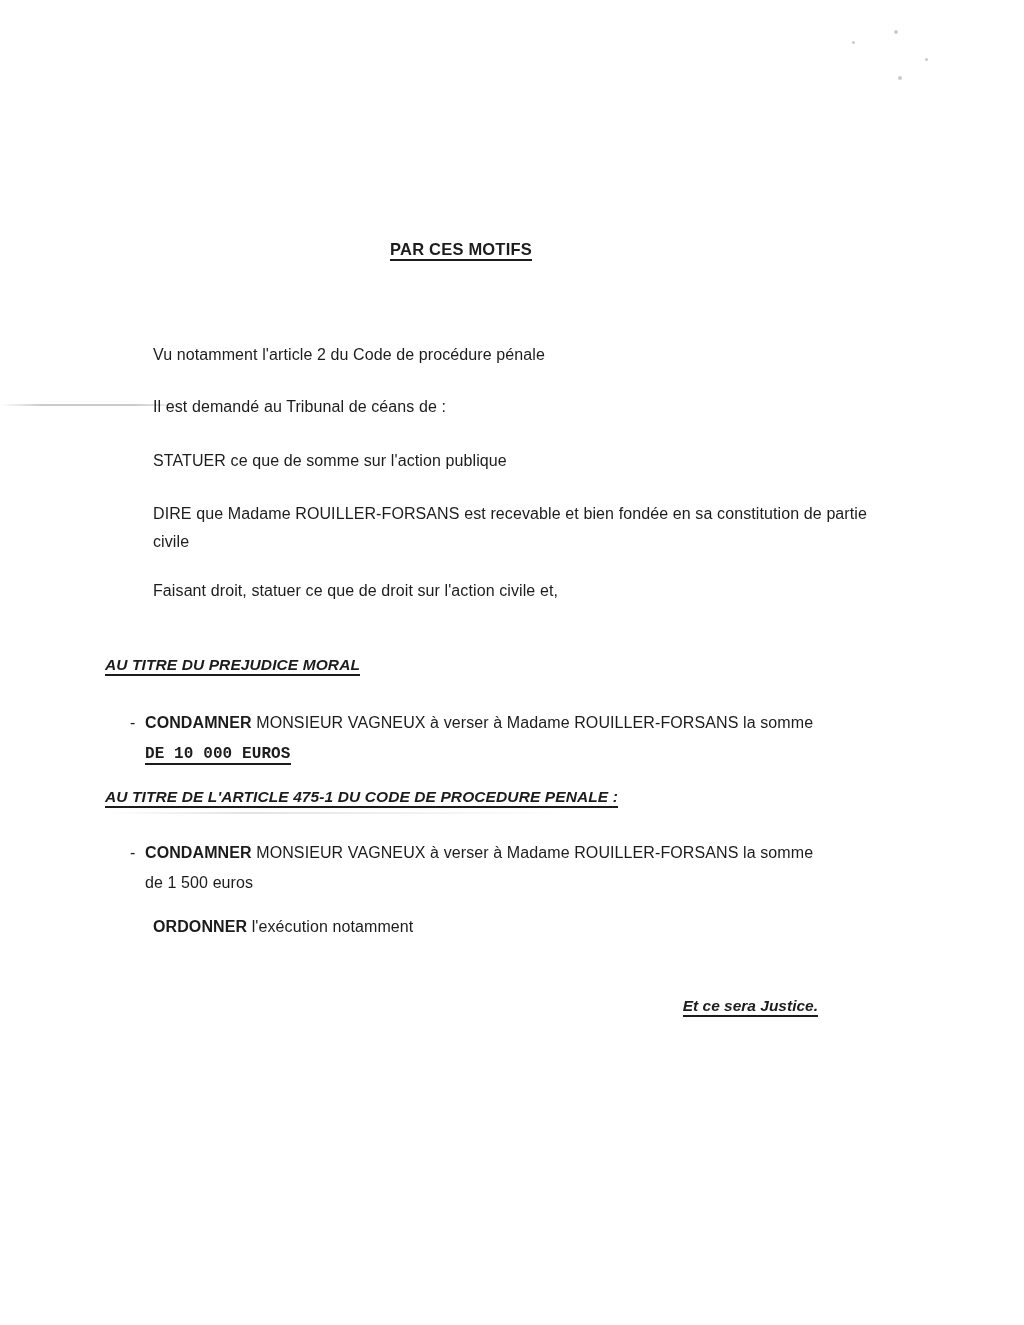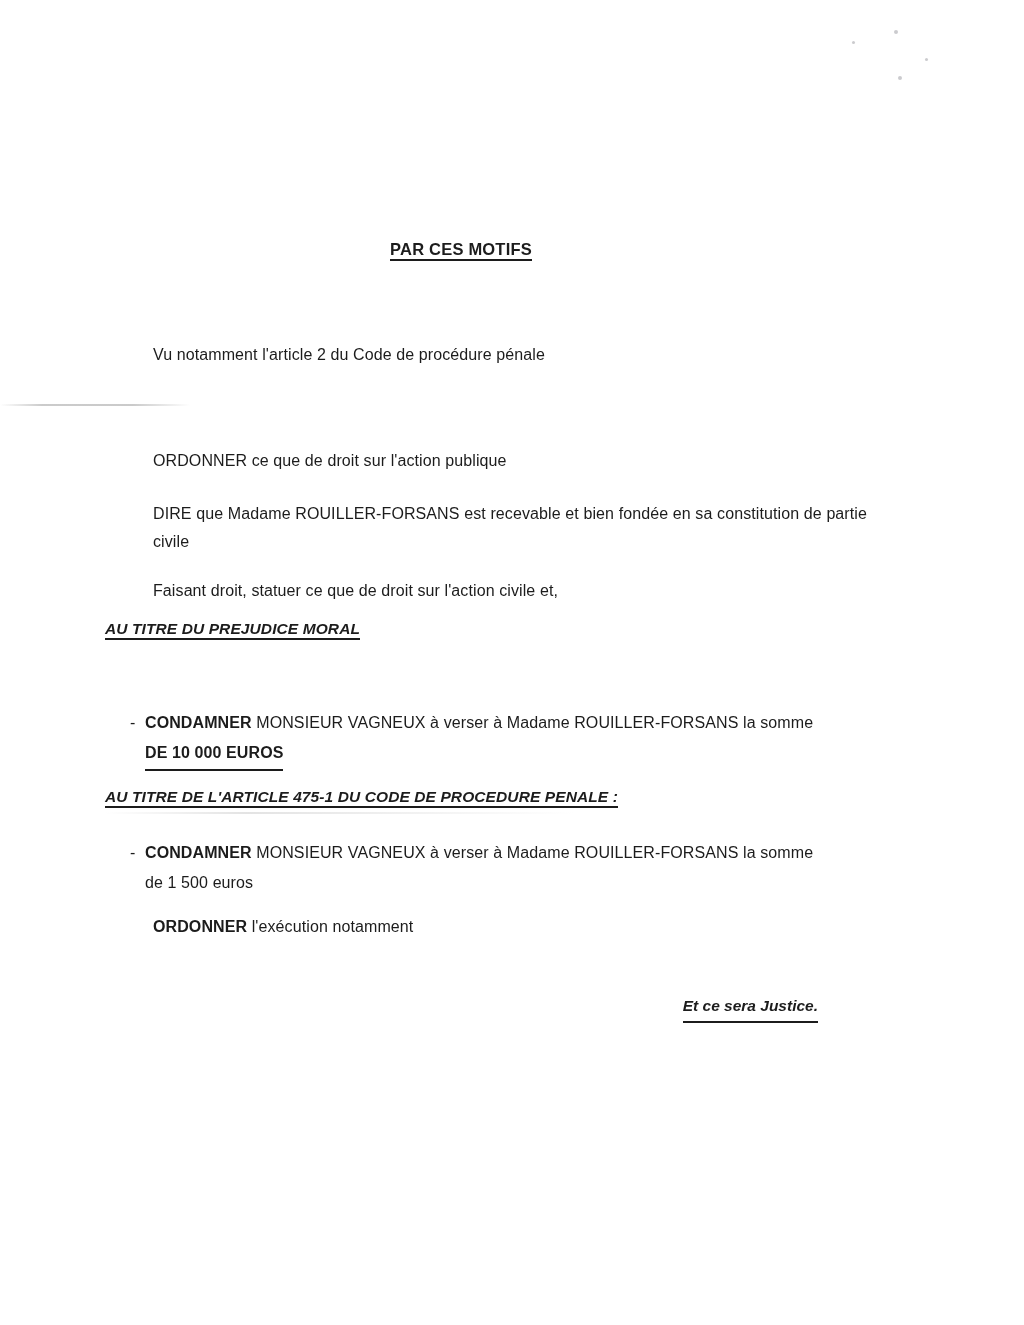--- a/index.html
+++ b/index.html
@@ -107,36 +107,37 @@
     text-align: justify;
   }
   .bullet .btext .amount-line {
     display: block;
     text-align: left;
   }
   b.strong { font-weight: bold; text-align: center; }
   .u-bold {
     font-weight: bold;
     border-bottom: 2px solid #1c1c1c;
-    padding-bottom: 8px;
+    padding-bottom: 0px;
+    font-family: Liberation Mono, monospace;
   }
 
   .closing {
     position: absolute;
     top: 997px;
     left: 0;
     width: 818px;
     text-align: right;
     font-size: 15.5px;
     font-weight: bold;
     font-style: italic;
   }
   .closing span {
     border-bottom: 2px solid #1c1c1c;
-    padding-bottom: 7px;
+    padding-bottom: 1px;
     margin-top: 43px;
   }
 
   .sig-name {
     position: absolute;
     top: 1071px;
     left: 16px;
     width: 727px;
     text-align: right;
     font-size: 16px;
@@ -182,25 +183,26 @@
   <div class="speck" style="left:930px;top:1245px;width:3px;height:3px;"></div>
 
   <div class="edge-line"></div>
   <div class="edge-line2"></div>
 
   <div class="doc-title">
     <span>PAR CES MOTIFS</span>
   </div>
 
   <div class="para" style="top:341px;">Vu notamment l'article 2 du Code de procédure pénale</div>
-  <div class="para" style="top:447px;">ORDONNER ce que de droit sur l'action publique</div>
+  <div class="para" style="top:393px;">Il est demandé au Tribunal de céans de :</div>
+  <div class="para" style="top:447px;">STATUER ce que de somme sur l'action publique</div>
   <div class="para" style="top:577px;">Faisant droit, statuer ce que de droit sur l'action civile et,</div>
   <div class="para wide" style="top:500px;">DIRE que Madame ROUILLER-FORSANS est recevable et bien fondée en sa constitution de partie civile</div>
 
-  <div class="section-head" style="top:620px;">
+  <div class="section-head" style="top:656px;">
     <span>AU TITRE DU PREJUDICE MORAL</span>
   </div>
   <div class="bullet" style="top:708px;">
     <span class="dash">-</span>
     <span class="btext"><b class="strong">CONDAMNER</b><span> MONSIEUR VAGNEUX à verser à Madame ROUILLER-FORSANS la somme </span><span class="amount-line"><span class="u-bold">DE 10 000 EUROS</span></span></span>
   </div>
 
   <div class="section-head" style="top:788px;">
     <span>AU TITRE DE L'ARTICLE 475-1 DU CODE DE PROCEDURE PENALE :</span>
   </div>

